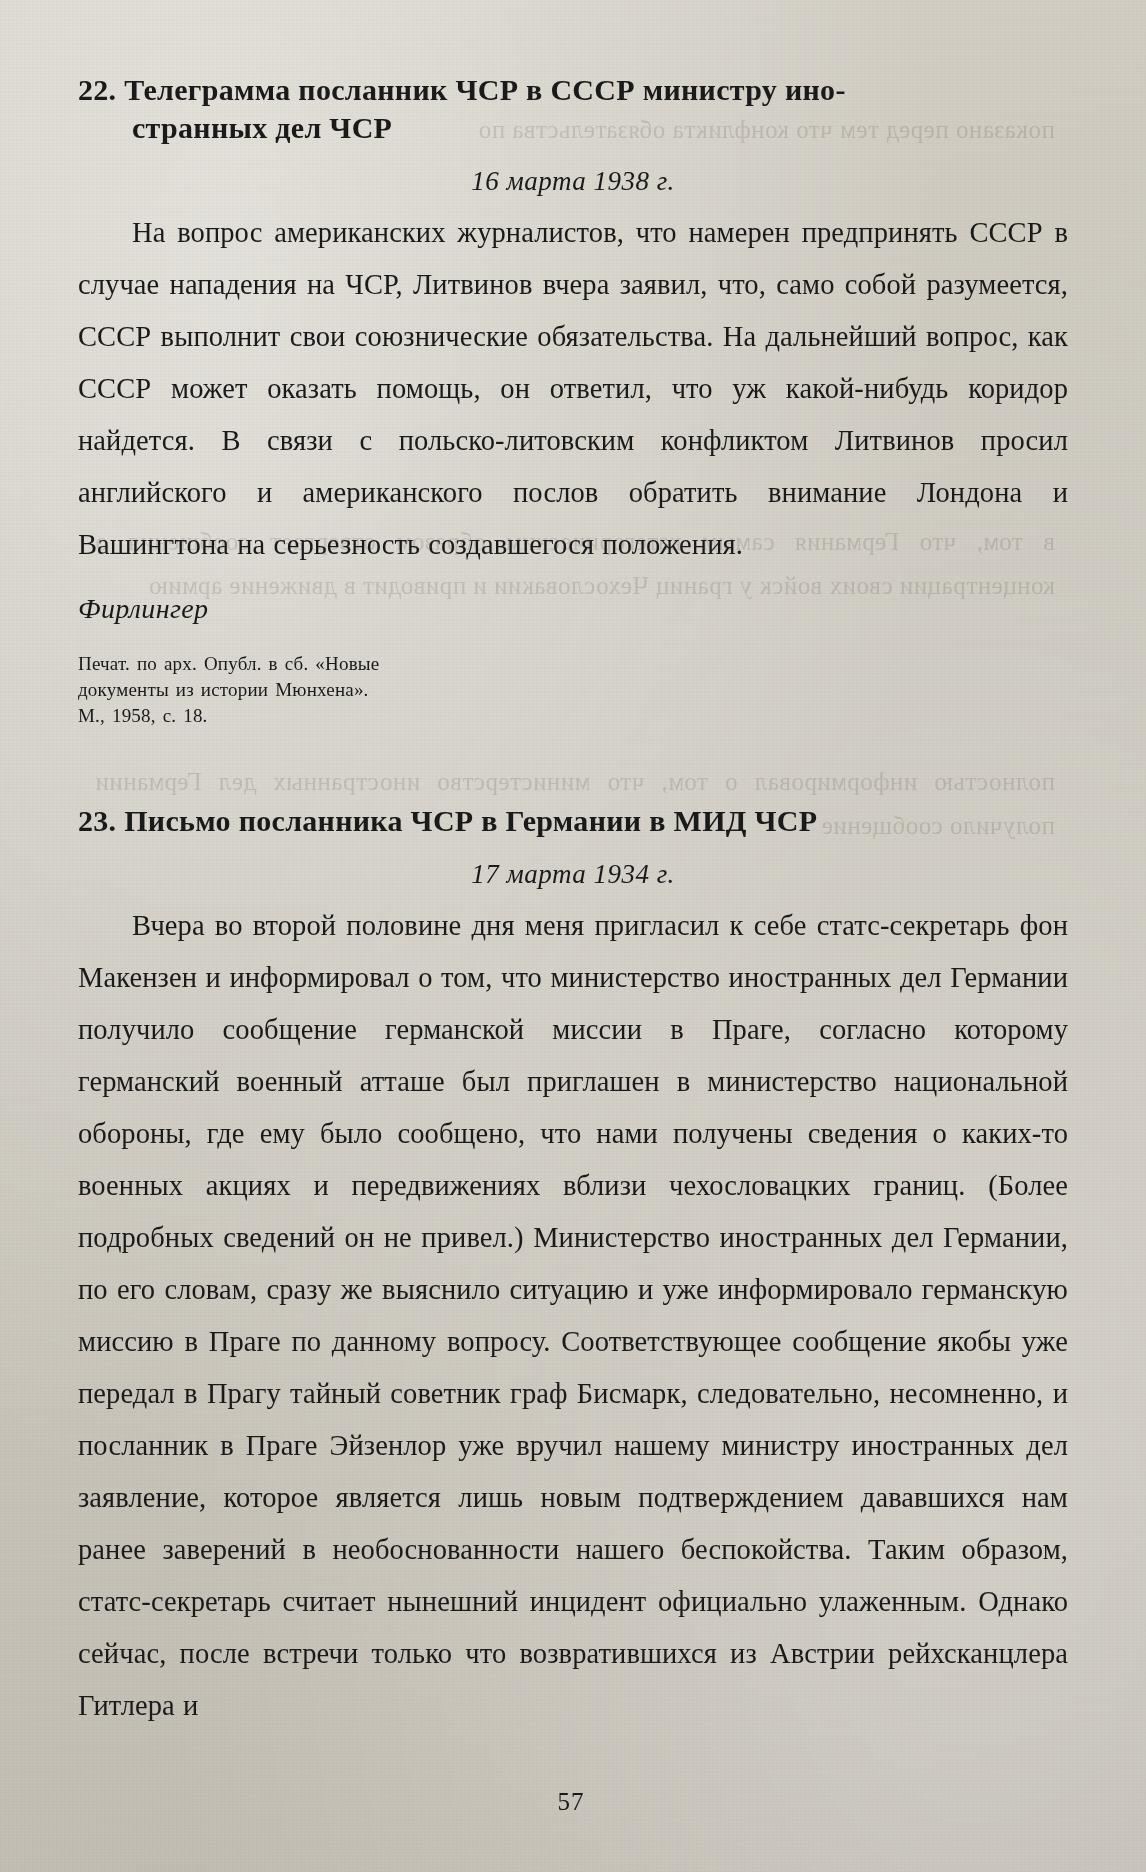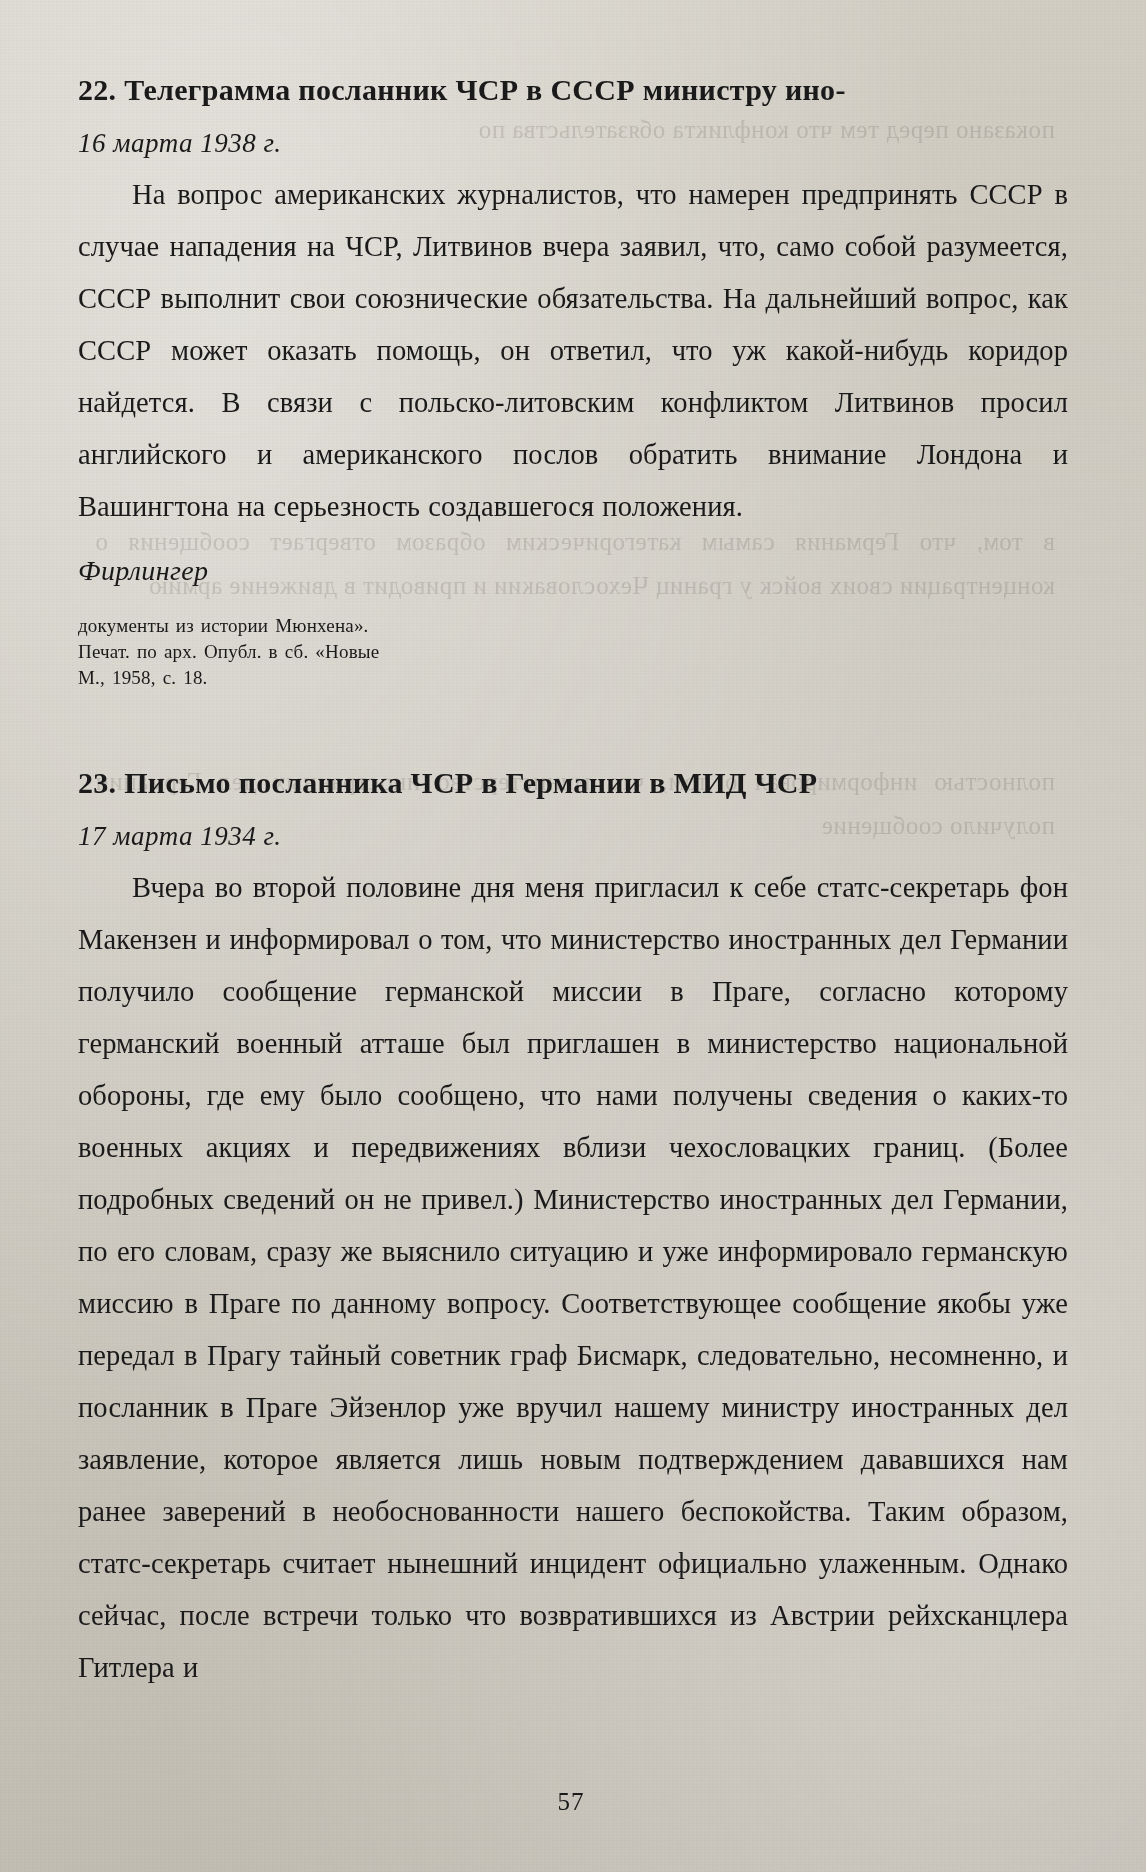--- a/index.html
+++ b/index.html
@@ -71,21 +71,21 @@
   .doc-title .num {
     display: inline;
     margin-top: 48px;
   }
   .title-indent {
     display: block;
     padding-left: 54px;
     margin-top: -2px;
   }
   .date {
-    text-align: left;
+    text-align: center;
     font-style: italic;
     font-size: 27px;
     margin-top: 18px;
     margin-bottom: 10px;
     letter-spacing: 0.5px;
   }
   .body-text {
     font-size: 28.5px;
     line-height: 52px;
     text-align: justify;
@@ -134,31 +134,32 @@
   <div class="ghost" id="ghost1">показано перед тем что конфликта обязательства по</div>
   <div class="ghost" id="ghost2">в том, что Германия самым категорическим образом отвергает сообщения о концентрации своих войск у границ Чехословакии и приводит в движение армию</div>
   <div class="ghost" id="ghost3">полностью информировал о том, что министерство иностранных дел Германии получило сообщение</div>
 
   <div class="content">
 
     <div>
       <h2 class="doc-title blur-soft">
         <span class="num">22.</span>
         <span>Телеграмма посланник ЧСР в СССР министру ино-</span>
+        <span class="title-indent">странных дел ЧСР</span>
       </h2>
 
       <div class="date blur-soft">16 марта 1938 г.</div>
 
       <p class="body-text blur-soft">На вопрос американских журналистов, что намерен предпринять СССР в случае нападения на ЧСР, Литвинов вчера заявил, что, само собой разумеется, СССР выполнит свои союзнические обязательства. На дальнейший вопрос, как СССР может оказать помощь, он ответил, что уж какой-нибудь коридор найдется. В связи с польско-литовским конфликтом Литвинов просил английского и американского послов обратить внимание Лондона и Вашингтона на серьезность создавшегося положения.</p>
 
       <div class="signature blur-soft">Фирлингер</div>
 
       <div class="source-note blur-soft">
+        <div>Печат. по арх. Опубл. в сб. «Новые</div>
         <div>документы из истории Мюнхена».</div>
-        <div>Печат. по арх. Опубл. в сб. «Новые</div>
         <div>М., 1958, с. 18.</div>
       </div>
     </div>
 
     <div class="section-gap"></div>
 
     <div>
       <h2 class="doc-title blur-soft">
         <span class="num">23.</span>
         <span>Письмо посланника ЧСР в Германии в МИД ЧСР</span>

